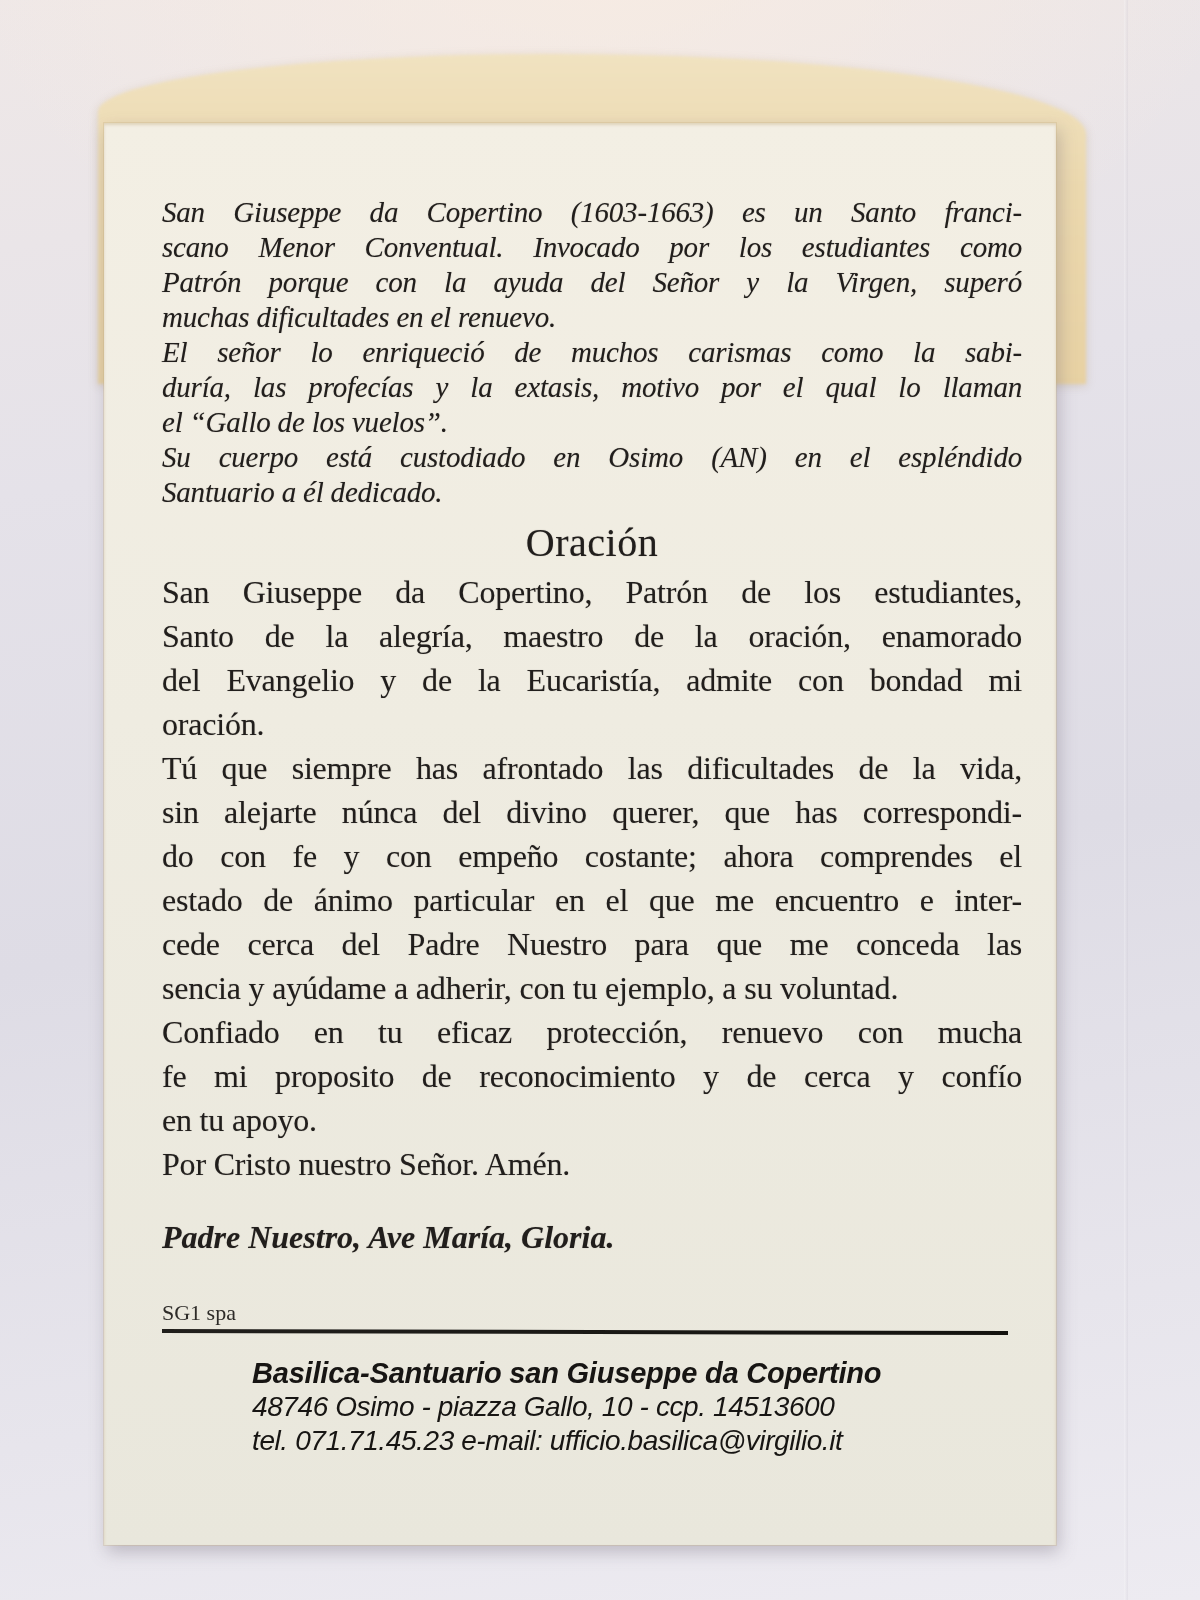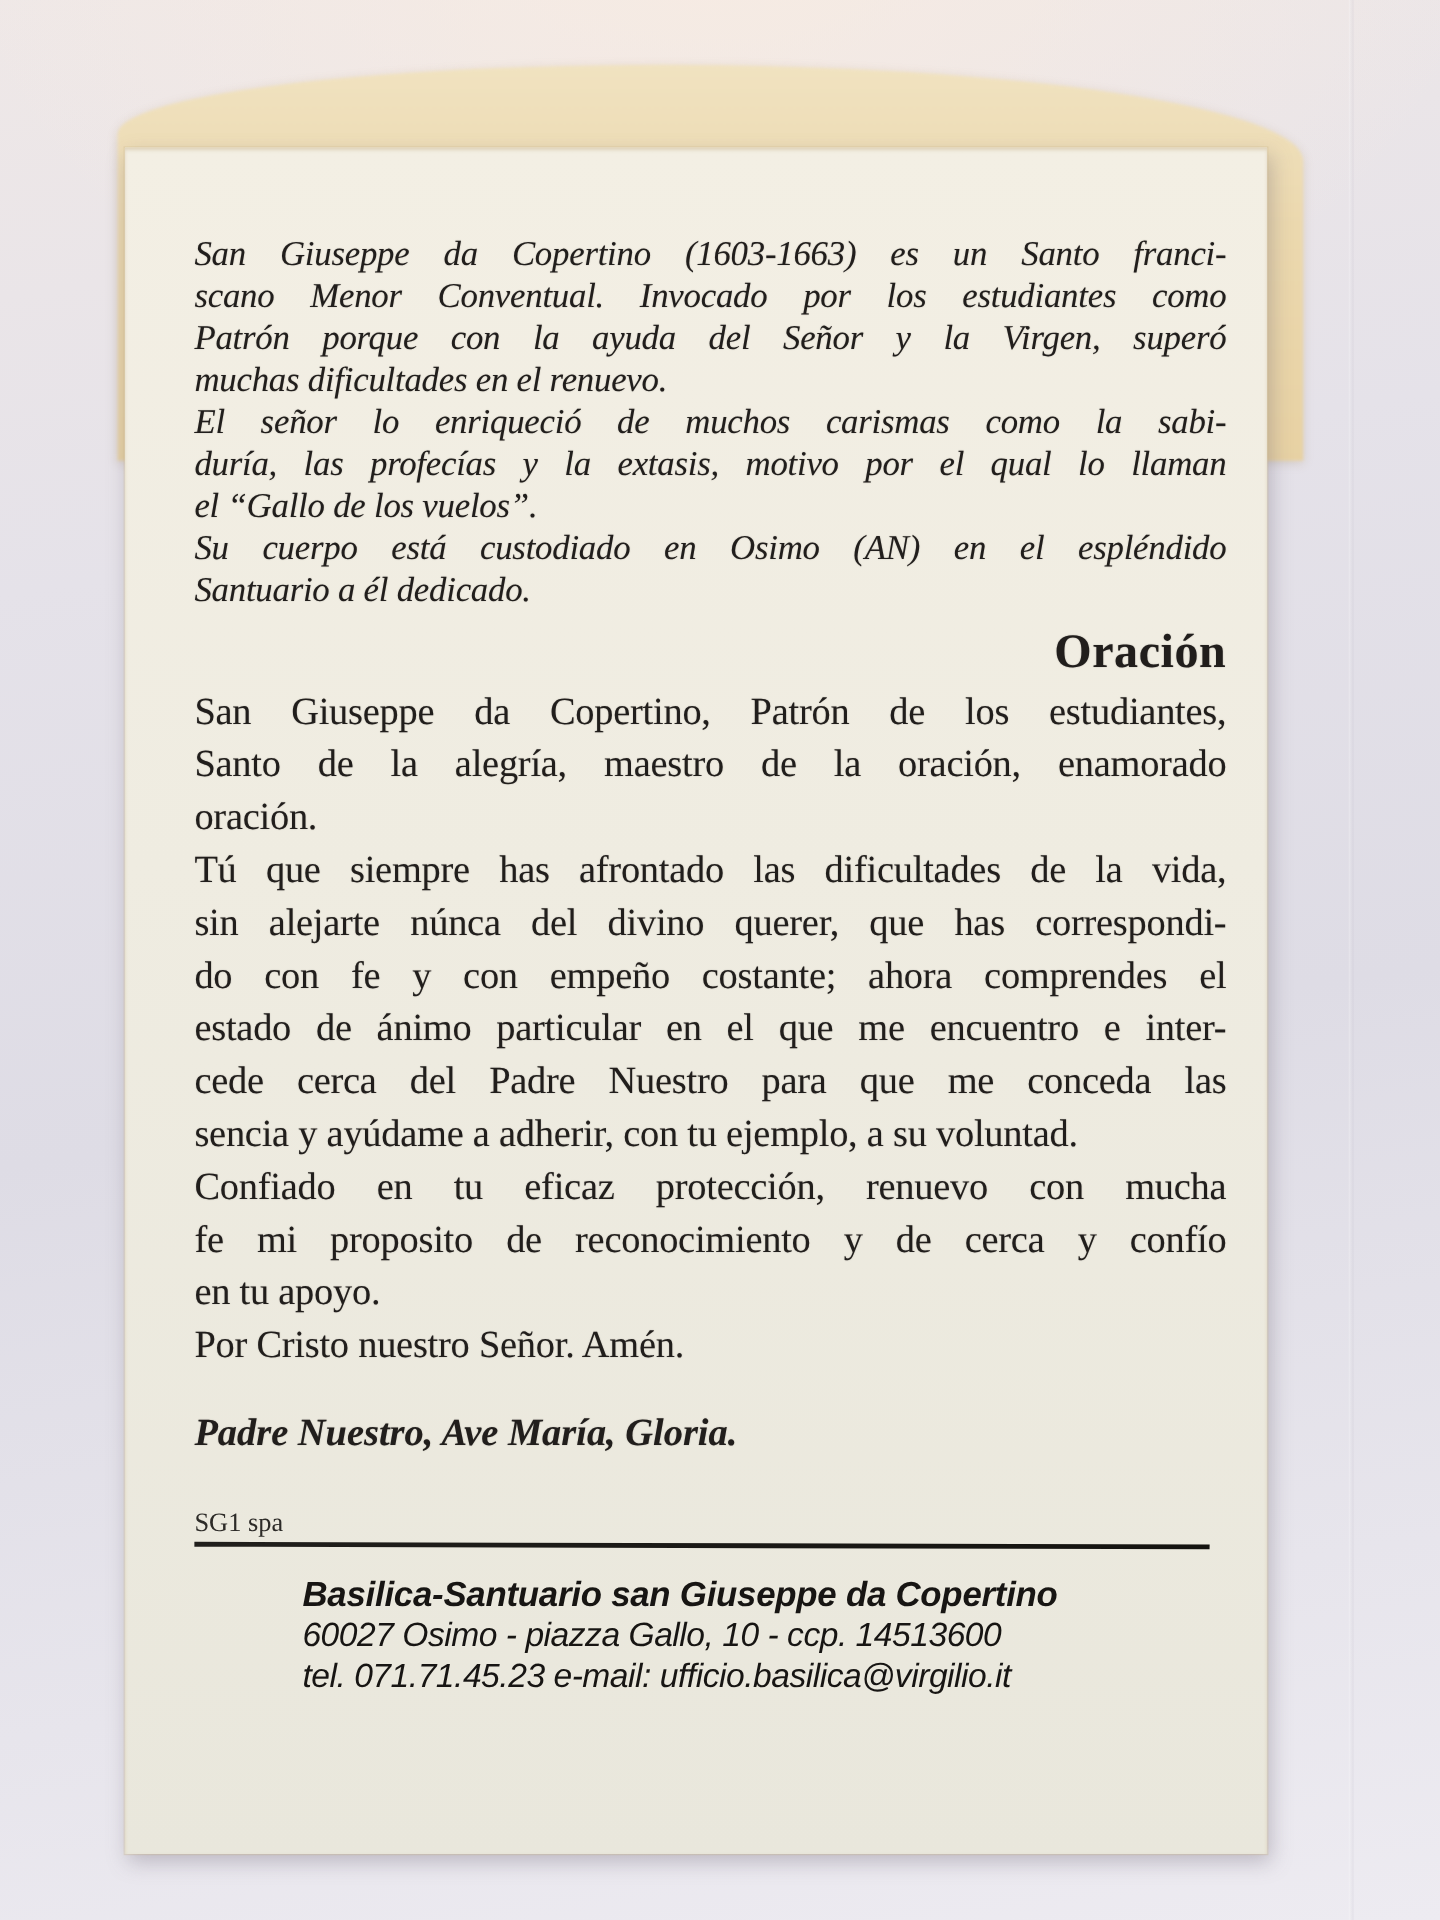--- a/index.html
+++ b/index.html
@@ -44,21 +44,21 @@
 
   .intro { font-style: italic; font-size: 29px; line-height: 35px; letter-spacing: -0.2px; }
   .prayer-body { font-size: 32px; line-height: 44px; letter-spacing: -0.2px; }
   .intro, .prayer-body { text-shadow: 0 0 1px rgba(40,34,28,0.35); }
 
   .line { text-align: justify; text-align-last: justify; white-space: nowrap; }
   .para .line { white-space: normal; }
   .para .line:last-child { text-align-last: left; }
 
   .heading {
-    font-size: 40px; line-height: 46px; font-weight: bold; text-align: right;
+    font-size: 40px; line-height: 46px; font-weight: normal; text-align: center;
     letter-spacing: 0.5px; margin: 10px 0 4px 0;
     text-shadow: 0 0 1px rgba(30,26,22,0.4);
   }
 
   .devotions {
     font-style: italic; font-size: 32px; line-height: 38px;
     margin-top: 32px; text-shadow: 0 0 1px rgba(40,34,28,0.35); font-weight: bold;
   }
 
   .imprint {
@@ -108,20 +108,21 @@
         </div>
     </div>
 
     <div class="heading">Oración</div>
 
     <div class="prayer-body">
       <div class="para">
 
       <div class="line">San Giuseppe da Copertino, Patrón de los estudiantes,</div>
           <div class="line">Santo de la alegría, maestro de la oración, enamorado</div>
+          <div class="line">del Evangelio y de la  Eucaristía, admite con bondad mi</div>
           <div class="line">oración.</div>
         </div>
       <div class="para">
 
       <div class="line">Tú que siempre has afrontado las dificultades de la vida,</div>
           <div class="line">sin alejarte núnca del divino querer, que has correspondi-</div>
           <div class="line">do con fe y con empeño costante; ahora comprendes el</div>
           <div class="line">estado de ánimo particular en el que me encuentro e inter-</div>
           <div class="line">cede cerca del Padre Nuestro para que me conceda las</div>
           <div class="line">sencia y ayúdame a adherir, con tu ejemplo, a su voluntad.</div>
@@ -138,18 +139,18 @@
         </div>
     </div>
 
     <div class="devotions">Padre Nuestro, Ave María, Gloria.</div>
 
     <div class="imprint">SG1 spa</div>
     <div class="rule"></div>
 
     <div class="publisher">
       <div class="name">Basilica-Santuario san Giuseppe da Copertino</div>
-      <div class="addr">60027 Osimo - piazza Gallo, 10 - ccp. 14513600</div>
+      <div class="addr">48746 Osimo - piazza Gallo, 10 - ccp. 14513600</div>
       <div class="contact">tel. 071.71.45.23 e-mail: ufficio.basilica@virgilio.it</div>
     </div>
 
   </div>
 </div>
 
 </body></html>

